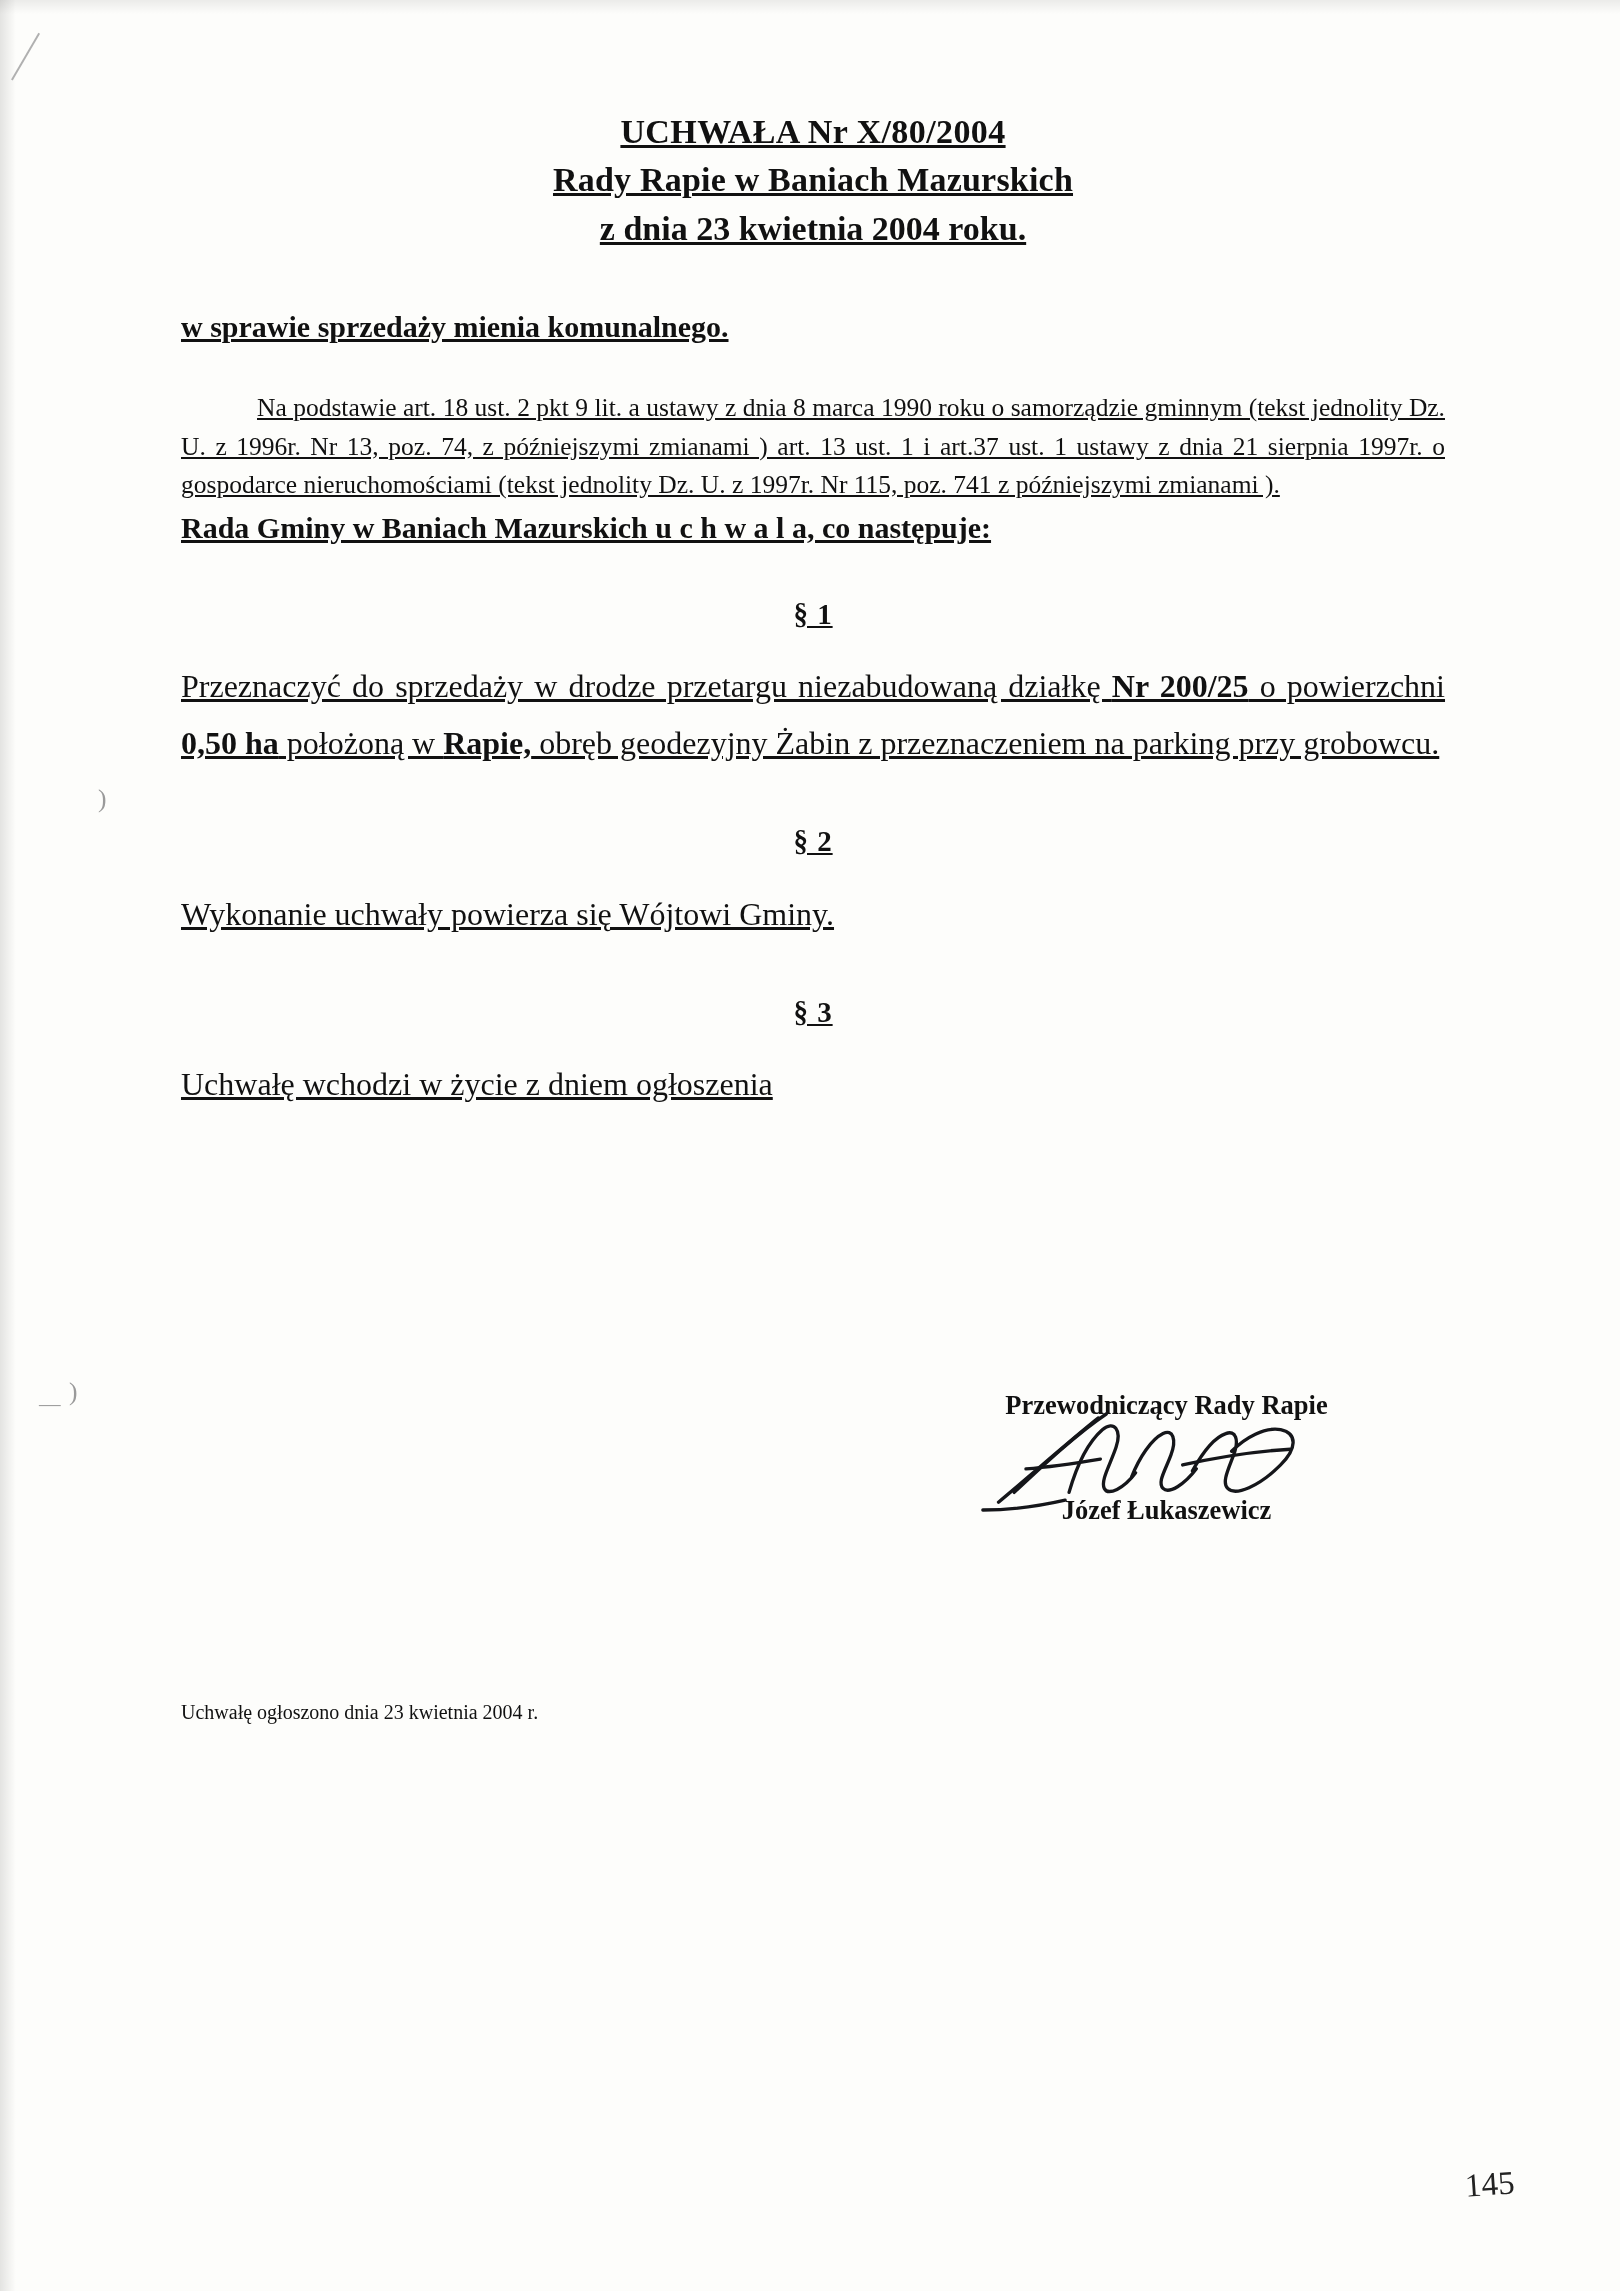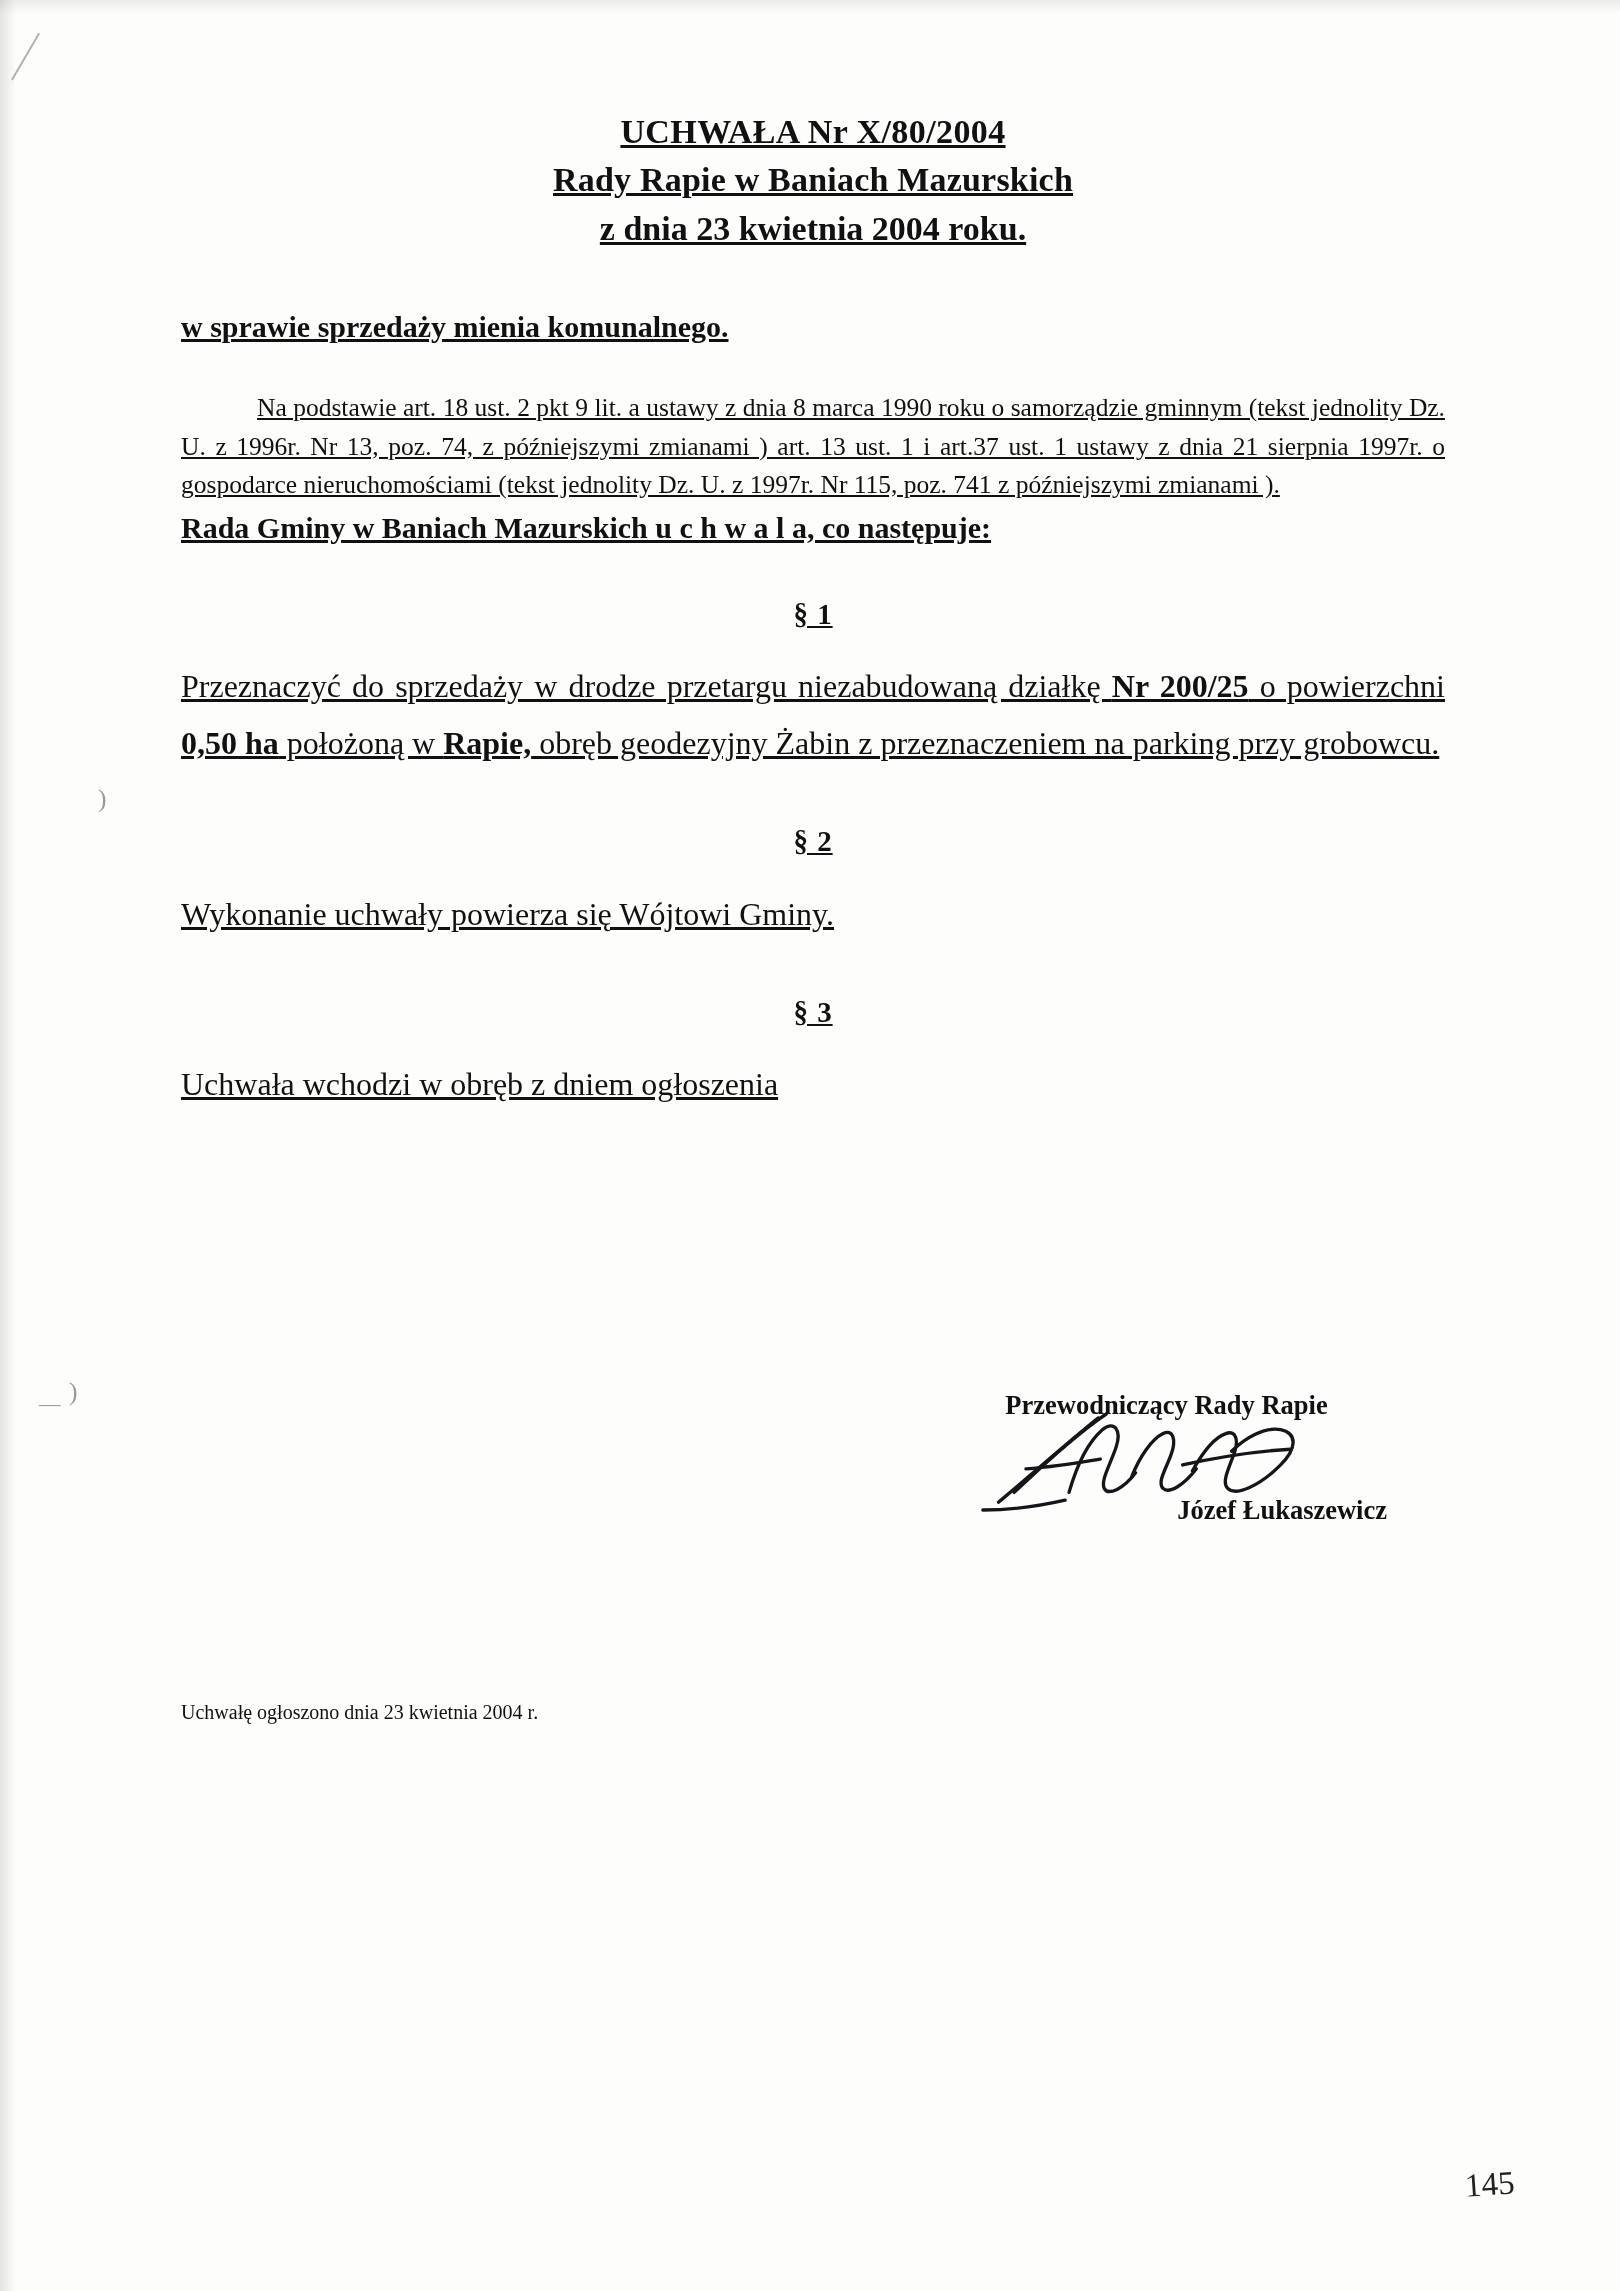--- a/index.html
+++ b/index.html
@@ -106,21 +106,20 @@
   .sign-title {
     font-size: 26.5px;
     font-weight: bold;
     white-space: nowrap;
   }
   .sign-name {
     font-size: 26.5px;
     font-weight: bold;
     margin-top: 74px;
     white-space: nowrap;
-    text-align: right;
   }
   .signature-svg {
     position: absolute;
     left: 29px;
     top: 17.6px;
     pointer-events: none;
   }
   .announce {
     position: absolute;
     left: 181px;
@@ -187,21 +186,21 @@
       <span>Przeznaczyć do sprzedaży w drodze przetargu niezabudowaną działkę </span><b>Nr 200/25</b><span> o powierzchni </span><b>0,50 ha</b><span> położoną w </span><b>Rapie,</b><span> obręb geodezyjny Żabin z przeznaczeniem na parking przy grobowcu.</span>
     </div>
 
     <div class="para-mark">§ 2</div>
     <div class="para-body center-ish">
       <span>Wykonanie uchwały powierza się Wójtowi Gminy.</span>
     </div>
 
     <div class="para-mark">§ 3</div>
     <div class="para-body center-ish">
-      <span>Uchwała wchodzi w obręb z dniem ogłoszenia</span>
+      <span>Uchwałę wchodzi w życie z dniem ogłoszenia</span>
     </div>
 
   </div>
 
   <div class="sign-block">
     <div class="sign-title">Przewodniczący Rady Rapie</div>
     <svg class="signature-svg" width="382" height="108" viewBox="0 0 390 110">
       <g fill="none" stroke="#15161a" stroke-width="3.4" stroke-linecap="round" stroke-linejoin="round">
         <path d="M24 96 C60 66, 96 34, 126 10"></path>
         <path d="M40 86 C70 58, 104 26, 134 6"></path>

